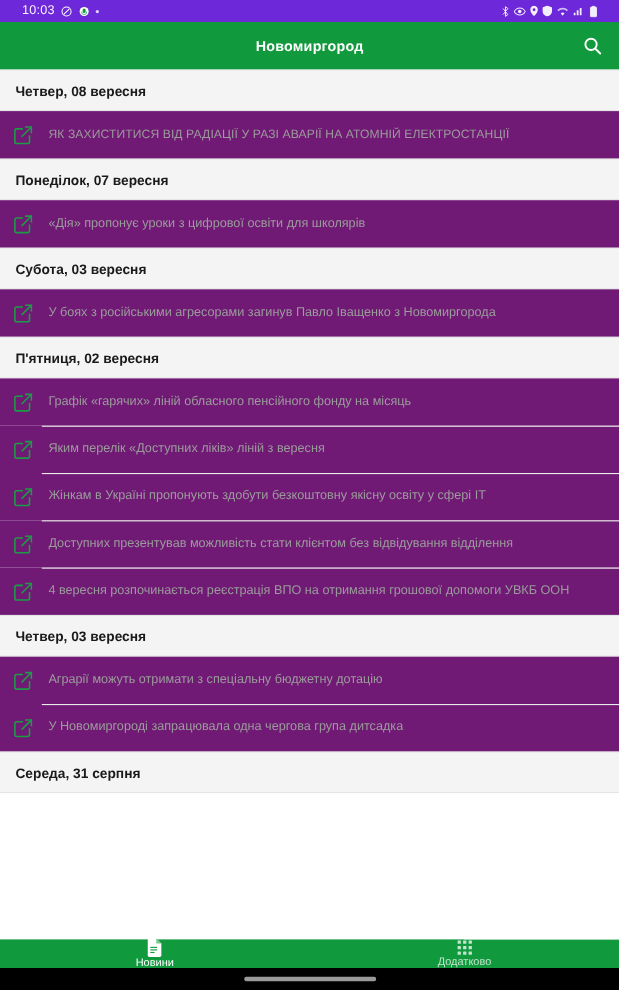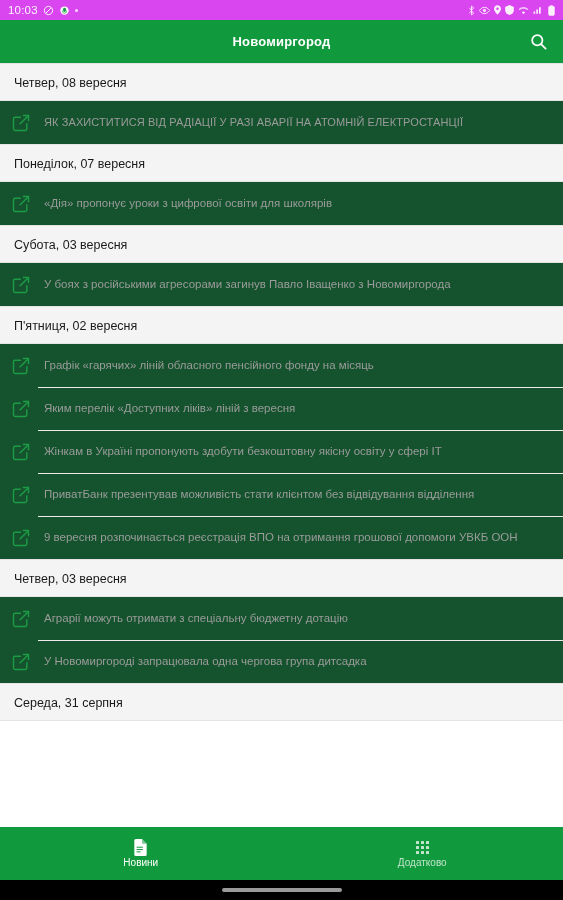--- a/index.html
+++ b/index.html
@@ -21,26 +21,26 @@
     position: relative;
     display: flex;
     flex-direction: column;
     background: #ffffff;
     overflow: hidden;
   }
 
   
   .status-bar {
     height: 20px;
-    background: #d946ef;
+    background: #6d28d9;
     color: #ffffff;
     display: flex;
     align-items: center;
     justify-content: space-between;
-    padding: 0 8px;
+    padding: 0 20px;
     font-size: 11px;
     flex: 0 0 auto;
     box-sizing: border-box;
   }
   .status-left {
     display: flex;
     align-items: center;
     gap: 5px;
   }
   .status-clock {
@@ -105,33 +105,33 @@
     flex: 1 1 auto;
     overflow: hidden;
     background: #ffffff;
   }
   .date-header {
     background: #f4f4f4;
     border-top: 1px solid #e4e4e4;
     border-bottom: 1px solid #e4e4e4;
     padding: 11px 14px 10px 14px;
     font-size: 12.5px;
-    font-weight: normal;
+    font-weight: bold;
     color: #1a1a1a;
     box-sizing: border-box;
     height: 38px;
     display: flex;
     align-items: center;
   }
   .news-item {
     display: flex;
     align-items: center;
     padding: 0 14px 0 10px;
     height: 43px;
-    background: #14532d;
+    background: #701a75;
     box-sizing: border-box;
     cursor: pointer;
     position: relative;
   }
   .news-item + .news-item::before {
     content: "";
     position: absolute;
     left: 38px;
     right: 0;
     top: 0;
@@ -156,21 +156,21 @@
     overflow: hidden;
     text-overflow: ellipsis;
   }
   .news-title.caps {
     font-size: 11px;
     letter-spacing: .1px;
   }
 
   
   .bottom-nav {
-    height: 53px;
+    height: 26px;
     background: #119a3d;
     display: flex;
     flex: 0 0 auto;
     position: relative;
   }
   .nav-tab {
     flex: 1 1 50%;
     display: flex;
     flex-direction: column;
     align-items: center;
@@ -374,31 +374,31 @@
         <span class="news-title">Жінкам в Україні пропонують здобути безкоштовну якісну освіту у сфері ІТ</span>
       </div>
       <div class="news-item">
         <span class="link-icon">
           <svg width="20" height="20" viewBox="0 0 24 24" fill="none" stroke="#1d9c46" stroke-width="1.7" stroke-linecap="square">
             <path d="M19 13v6a2 2 0 0 1-2 2H5a2 2 0 0 1-2-2V7a2 2 0 0 1 2-2h6"></path>
             <polyline points="15 3 21 3 21 9"></polyline>
             <line x1="11" y1="13" x2="20.5" y2="3.5"></line>
           </svg>
         </span>
-        <span class="news-title">ПриватБанк презентував можливість стати клієнтом без відвідування відділення</span>
-      </div>
-      <div class="news-item">
-        <span class="link-icon">
-          <svg width="20" height="20" viewBox="0 0 24 24" fill="none" stroke="#1d9c46" stroke-width="1.7" stroke-linecap="square">
-            <path d="M19 13v6a2 2 0 0 1-2 2H5a2 2 0 0 1-2-2V7a2 2 0 0 1 2-2h6"></path>
-            <polyline points="15 3 21 3 21 9"></polyline>
-            <line x1="11" y1="13" x2="20.5" y2="3.5"></line>
-          </svg>
-        </span>
-        <span class="news-title">9 вересня розпочинається реєстрація ВПО на отримання грошової допомоги УВКБ ООН</span>
+        <span class="news-title">Доступних презентував можливість стати клієнтом без відвідування відділення</span>
+      </div>
+      <div class="news-item">
+        <span class="link-icon">
+          <svg width="20" height="20" viewBox="0 0 24 24" fill="none" stroke="#1d9c46" stroke-width="1.7" stroke-linecap="square">
+            <path d="M19 13v6a2 2 0 0 1-2 2H5a2 2 0 0 1-2-2V7a2 2 0 0 1 2-2h6"></path>
+            <polyline points="15 3 21 3 21 9"></polyline>
+            <line x1="11" y1="13" x2="20.5" y2="3.5"></line>
+          </svg>
+        </span>
+        <span class="news-title">4 вересня розпочинається реєстрація ВПО на отримання грошової допомоги УВКБ ООН</span>
       </div>
       <div class="date-header">Четвер, 03 вересня</div>
       <div class="news-item">
         <span class="link-icon">
           <svg width="20" height="20" viewBox="0 0 24 24" fill="none" stroke="#1d9c46" stroke-width="1.7" stroke-linecap="square">
             <path d="M19 13v6a2 2 0 0 1-2 2H5a2 2 0 0 1-2-2V7a2 2 0 0 1 2-2h6"></path>
             <polyline points="15 3 21 3 21 9"></polyline>
             <line x1="11" y1="13" x2="20.5" y2="3.5"></line>
           </svg>
         </span>

